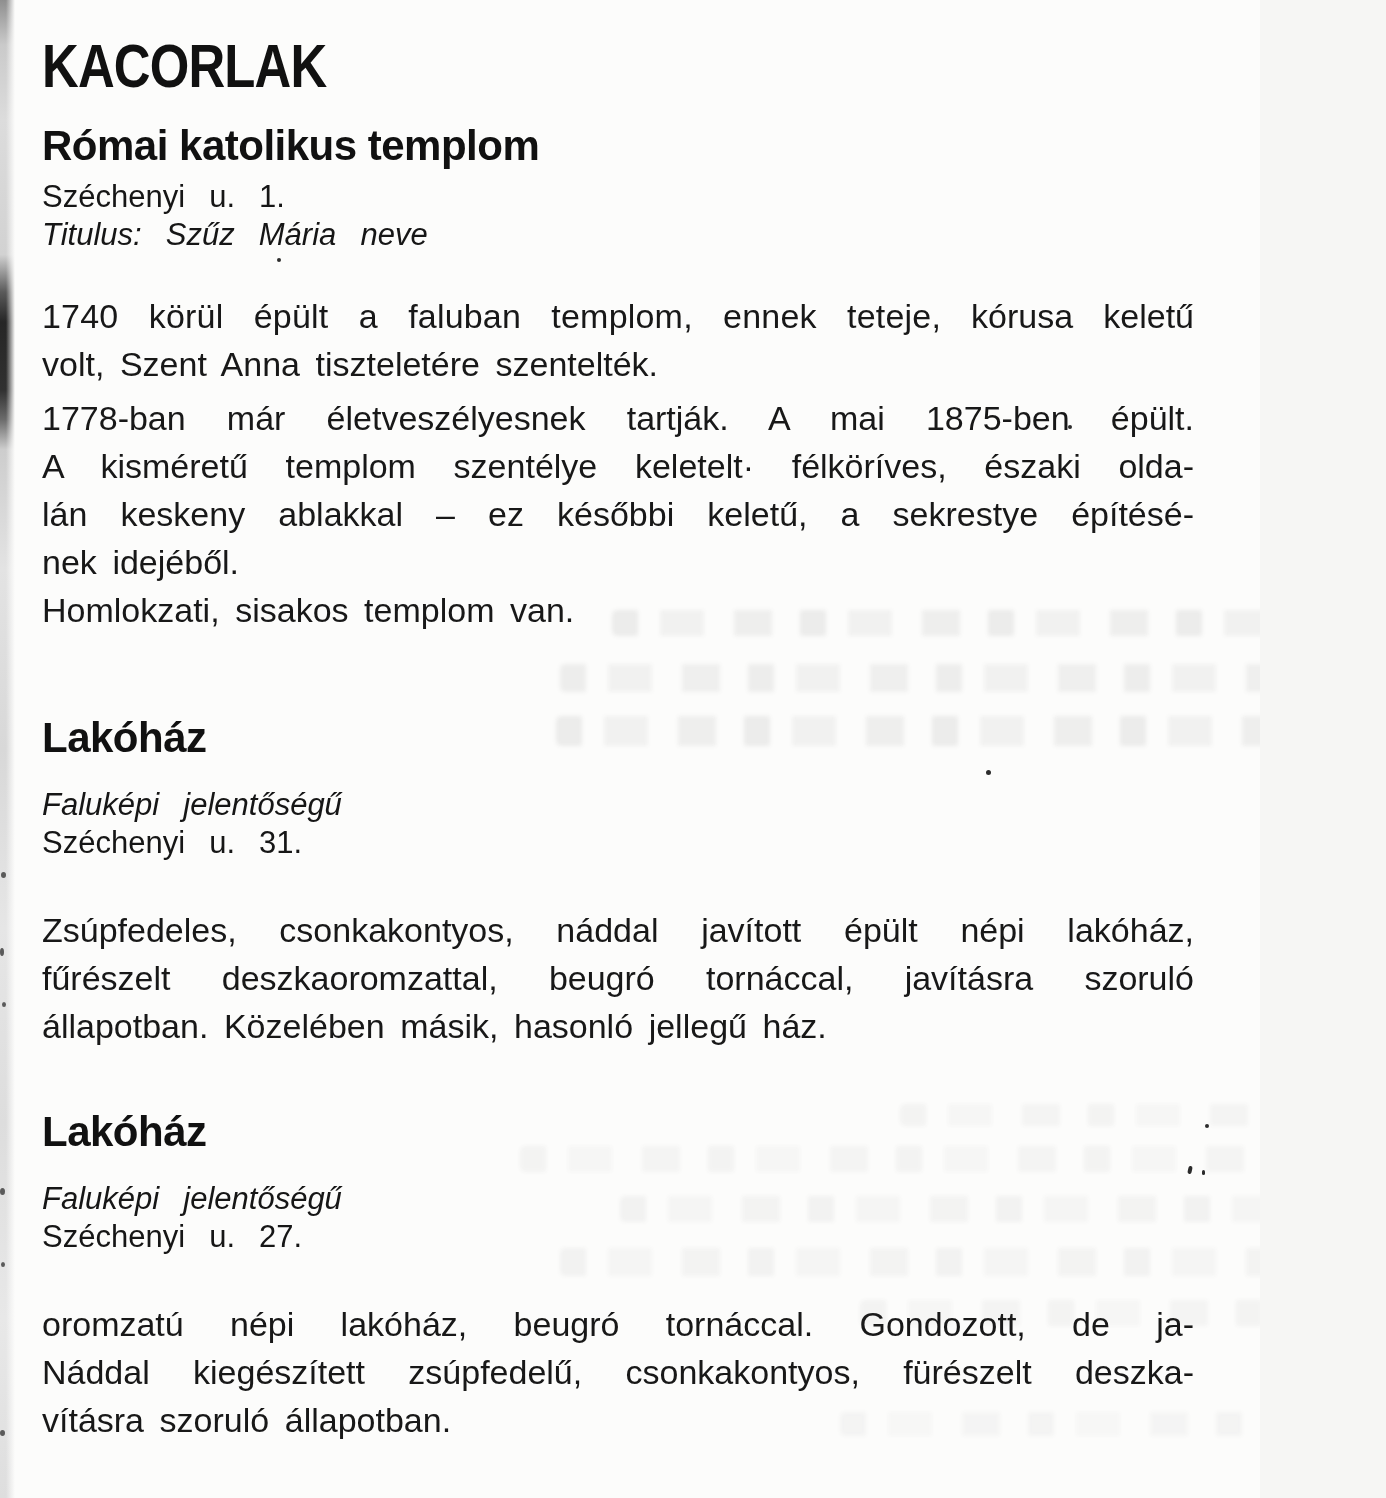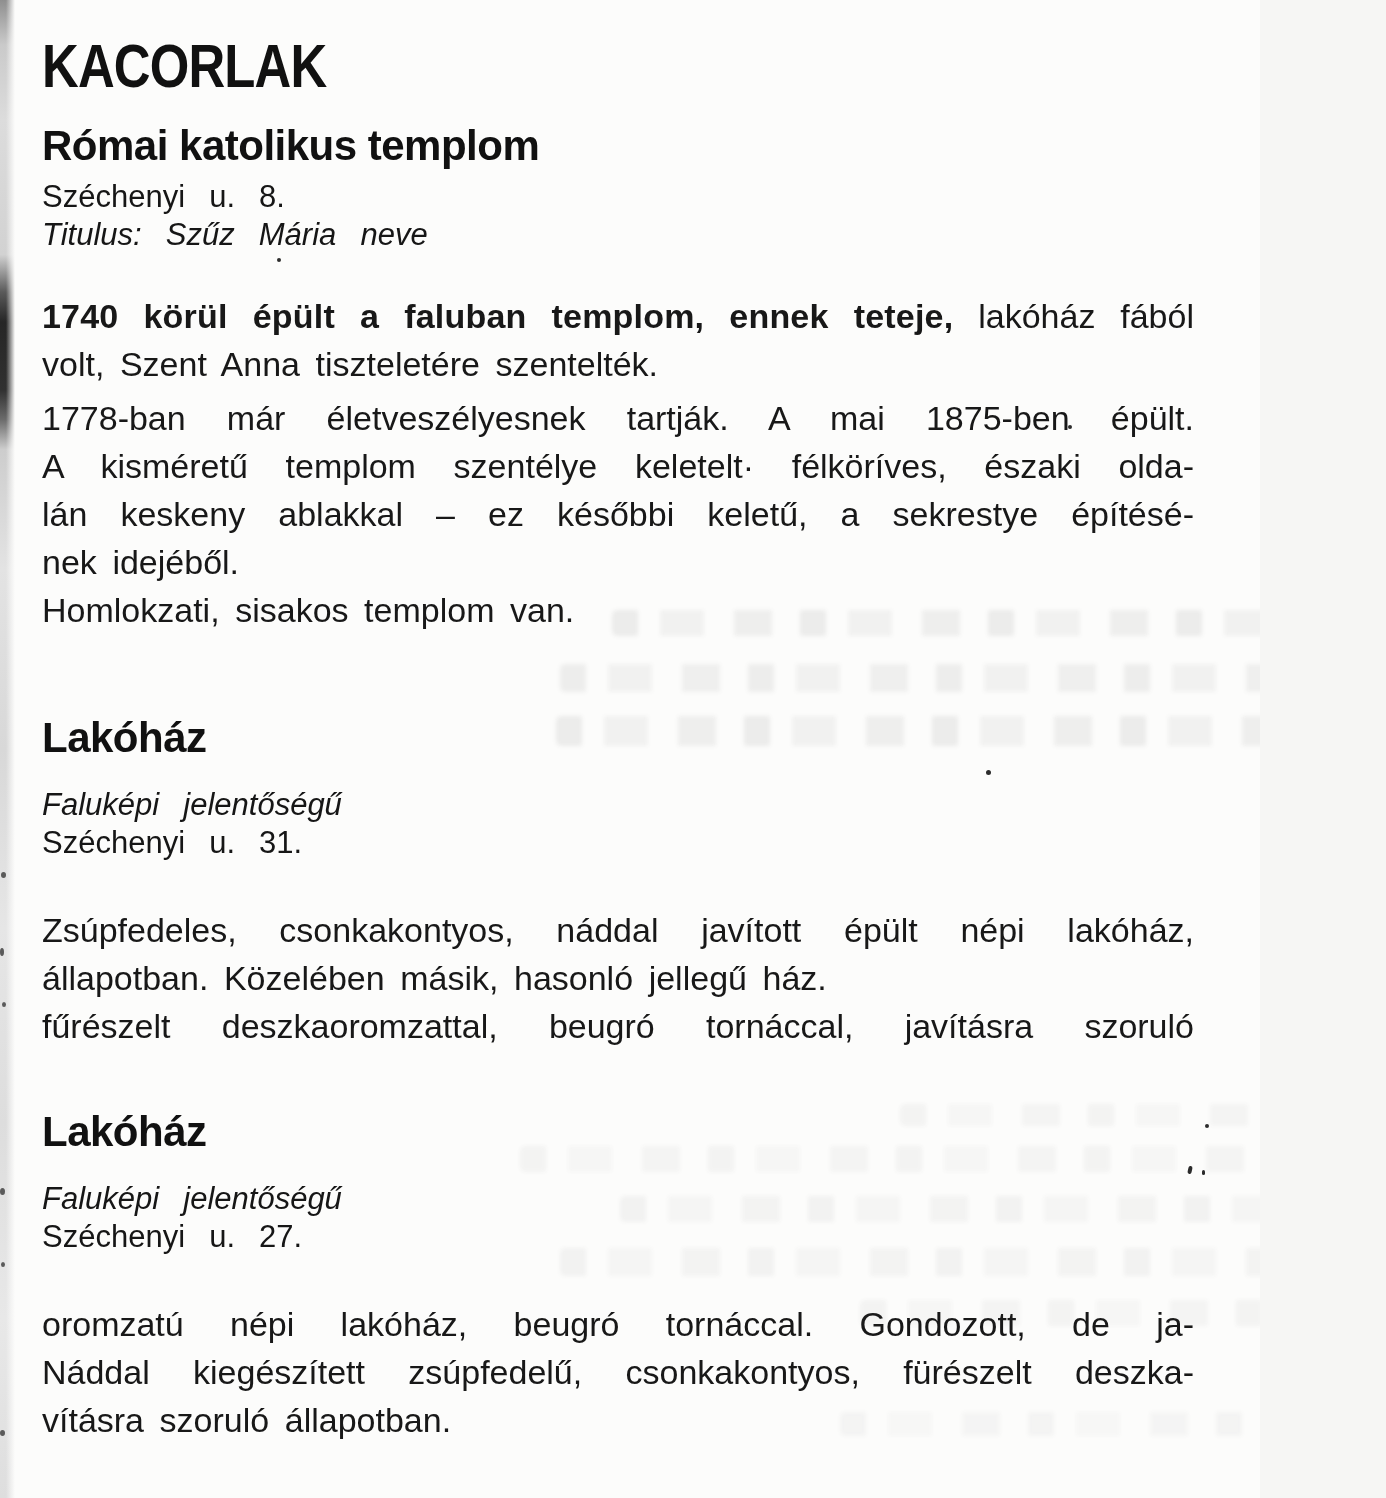--- a/index.html
+++ b/index.html
@@ -48,21 +48,21 @@
   }
   .entry-heading.house{margin-bottom:24px;}
   .meta{font-size:31px;line-height:38px;word-spacing:0.5em;}
   .meta .it{font-style:italic;}
   .meta-block{margin:0 0 38px 0;}
   .meta-block.house{margin-bottom:44px;}
 
   .body-text{font-size:34px;line-height:48px;word-spacing:0.18em;color:#181818;}
   .line{min-height:48px;}
   .line.justify{text-align:justify;text-align-last:justify;}
-  .seg-bold{font-weight:700;letter-spacing:0.2px;}
+  .seg-bold{font-weight:400;letter-spacing:0.2px;}
 
   .para-church1{margin-bottom:6px;}
   .para-church2{margin-bottom:0;}
   .para-church3{margin-bottom:80px;}
   .para-house1{margin-bottom:58px;}
 
   
   .bleed{
     position:absolute;border-radius:5px;
     background:repeating-linear-gradient(90deg,
@@ -100,26 +100,26 @@
   <div class="gutter-speck gs3"></div>
   <div class="gutter-speck gs4"></div>
   <div class="gutter-speck gs5"></div>
   <div class="gutter-speck gs6"></div>
 
   <h1 class="page-title">KACORLAK</h1>
 
   <section>
     <h2 class="entry-heading">Római katolikus templom</h2>
     <div class="meta meta-block">
-      <div>Széchenyi u. 8.</div>
+      <div>Széchenyi u. 1.</div>
       <div class="it">Titulus: Szűz Mária neve</div>
     </div>
     <div class="body-text">
       <div class="para-church1">
-        <div class="line justify"><span class="seg-bold">1740 körül épült a faluban templom, ennek teteje,</span><span> lakóház fából</span></div>
+        <div class="line justify"><span class="seg-bold">1740 körül épült a faluban templom, ennek teteje,</span><span> kórusa keletű</span></div>
         <div class="line">volt, Szent Anna tiszteletére szentelték.</div>
       </div>
       <div class="para-church2">
         <div class="line justify">1778-ban már életveszélyesnek tartják. A mai 1875-ben épült.</div>
         <div class="line justify">A kisméretű templom szentélye keletelt· félköríves, északi olda-</div>
         <div class="line justify">lán keskeny ablakkal – ez későbbi keletű, a sekrestye építésé-</div>
         <div class="line">nek idejéből.</div>
       </div>
       <div class="para-church3">
         <div class="line">Homlokzati, sisakos templom van.</div>
@@ -129,22 +129,22 @@
 
   <section>
     <h2 class="entry-heading house">Lakóház</h2>
     <div class="meta meta-block house">
       <div class="it">Faluképi jelentőségű</div>
       <div>Széchenyi u. 31.</div>
     </div>
     <div class="body-text">
       <div class="para-house1">
         <div class="line justify">Zsúpfedeles, csonkakontyos, náddal javított épült népi lakóház,</div>
+        <div class="line justify">fűrészelt deszkaoromzattal, beugró tornáccal, javításra szoruló</div>
         <div class="line">állapotban. Közelében másik, hasonló jellegű ház.</div>
-        <div class="line justify">fűrészelt deszkaoromzattal, beugró tornáccal, javításra szoruló</div>
       </div>
     </div>
   </section>
 
   <section>
     <h2 class="entry-heading house">Lakóház</h2>
     <div class="meta meta-block house">
       <div class="it">Faluképi jelentőségű</div>
       <div>Széchenyi u. 27.</div>
     </div>

